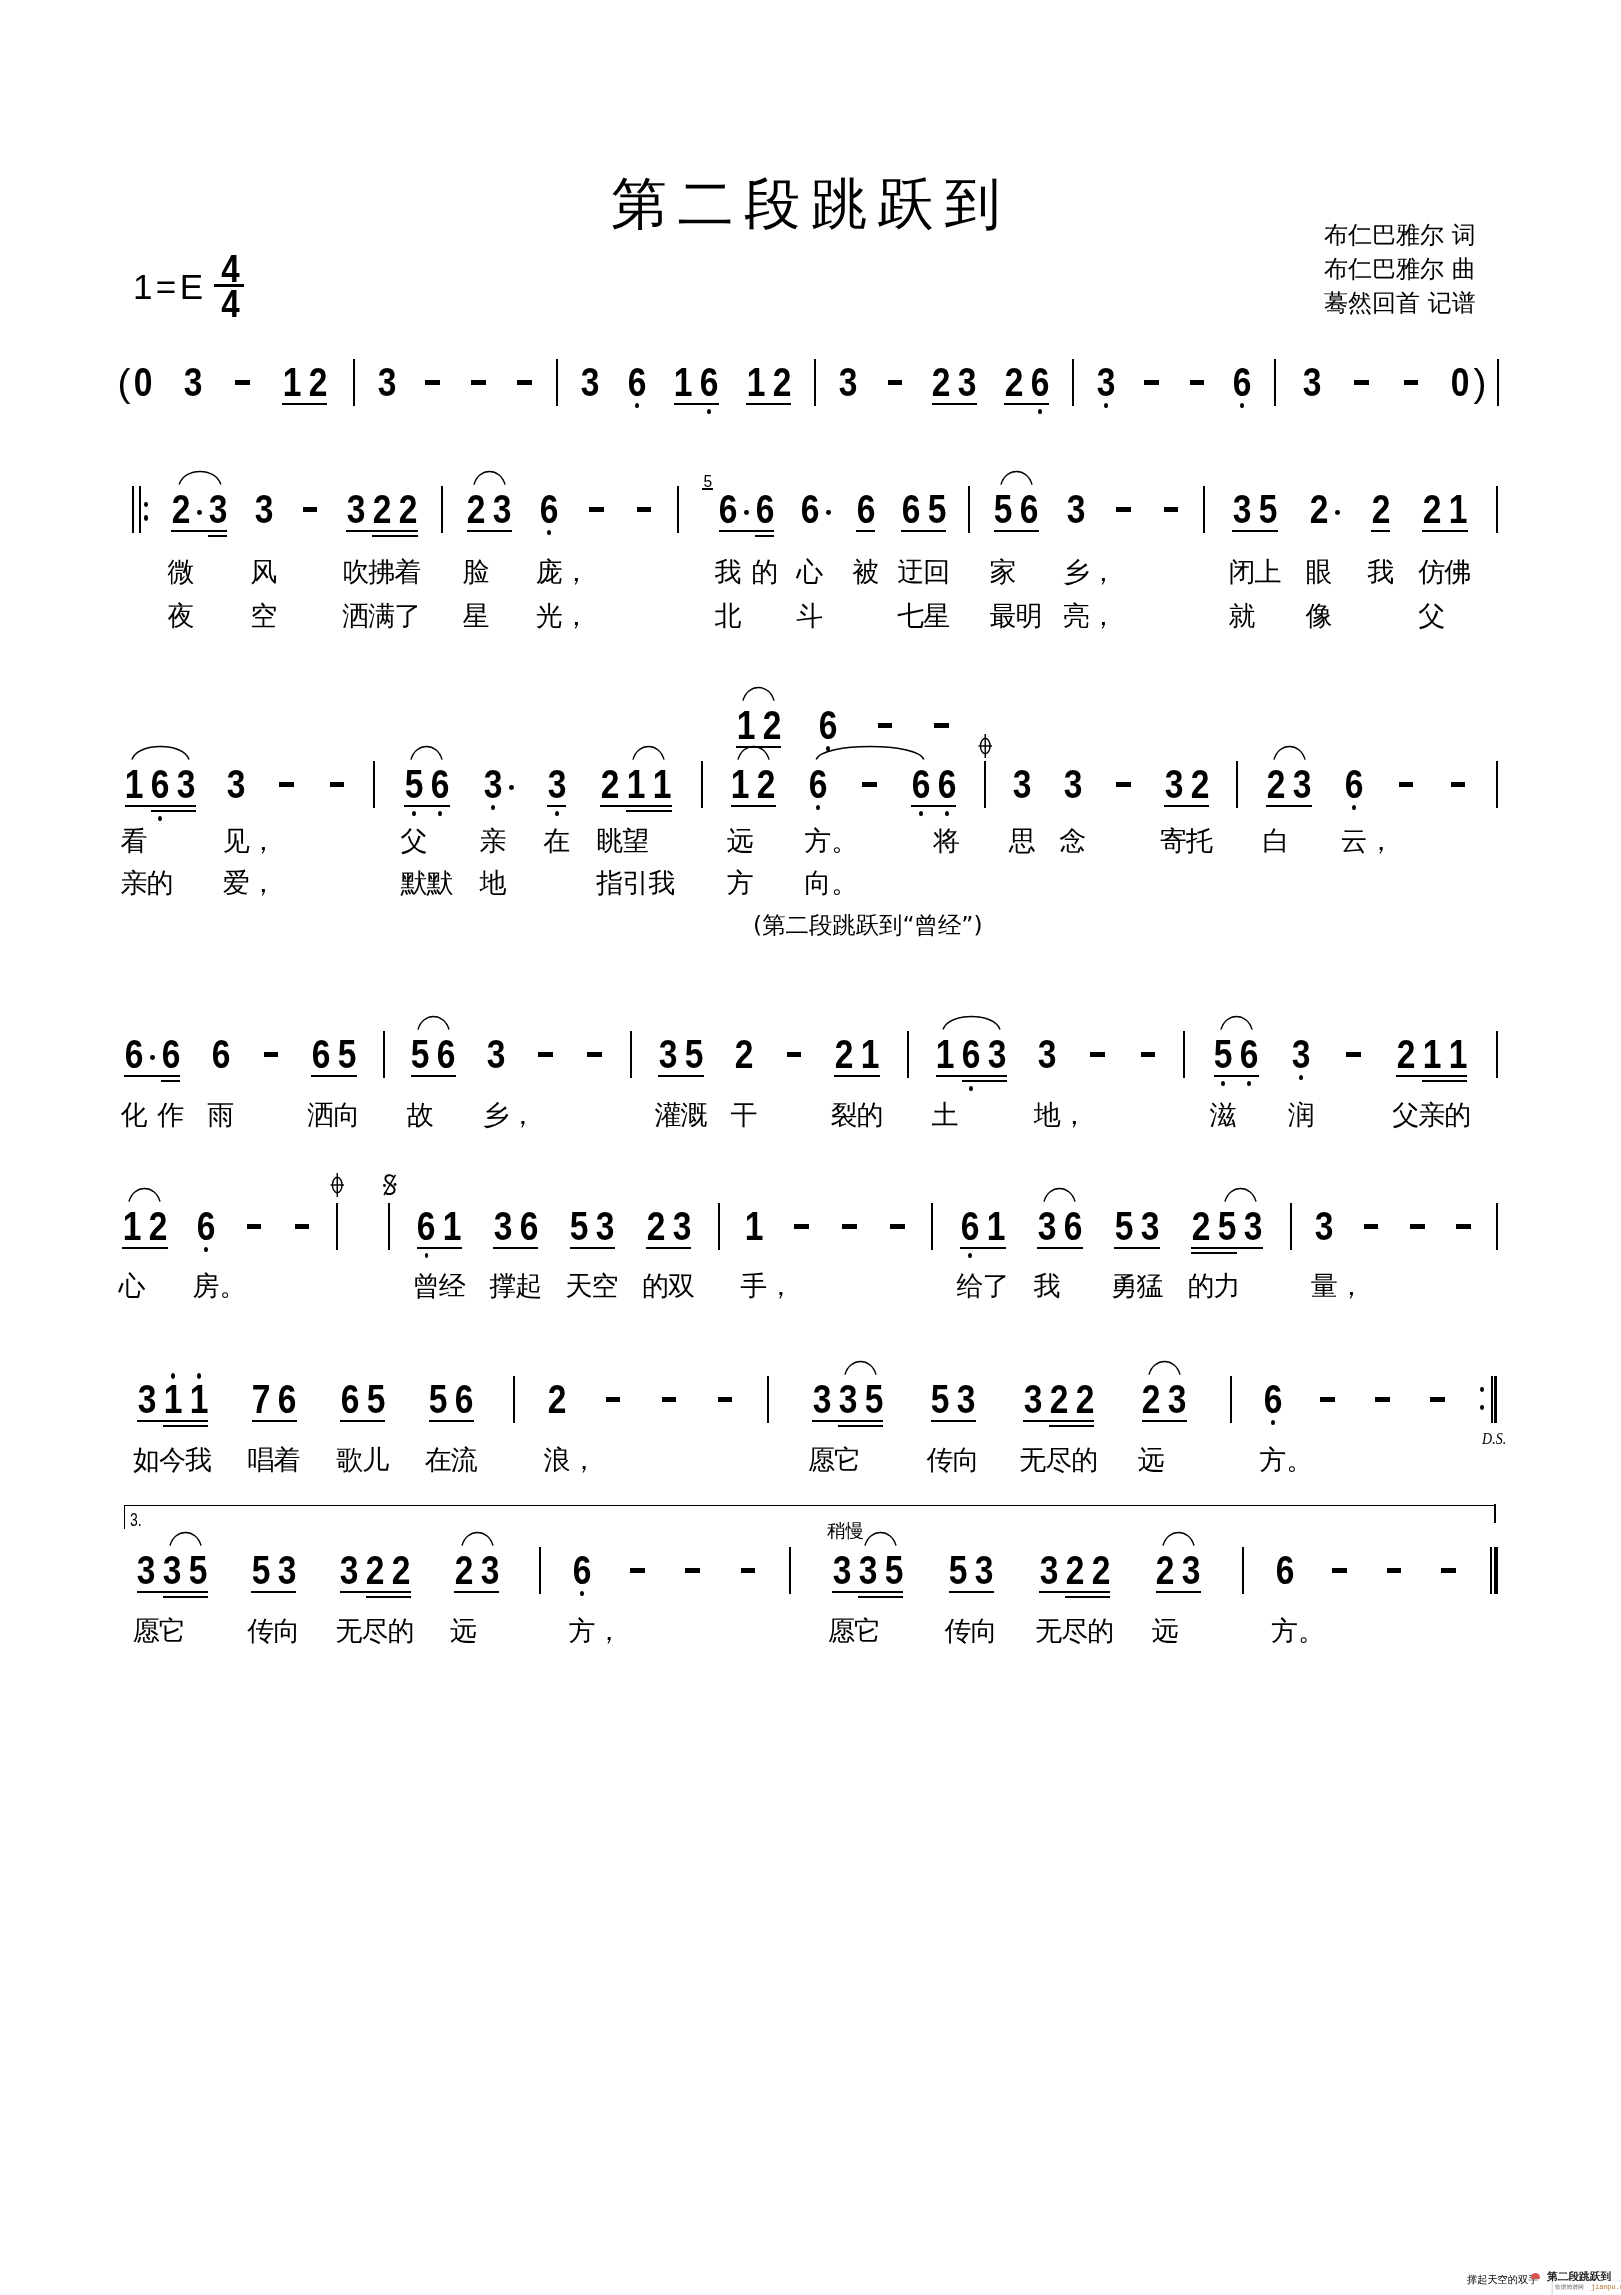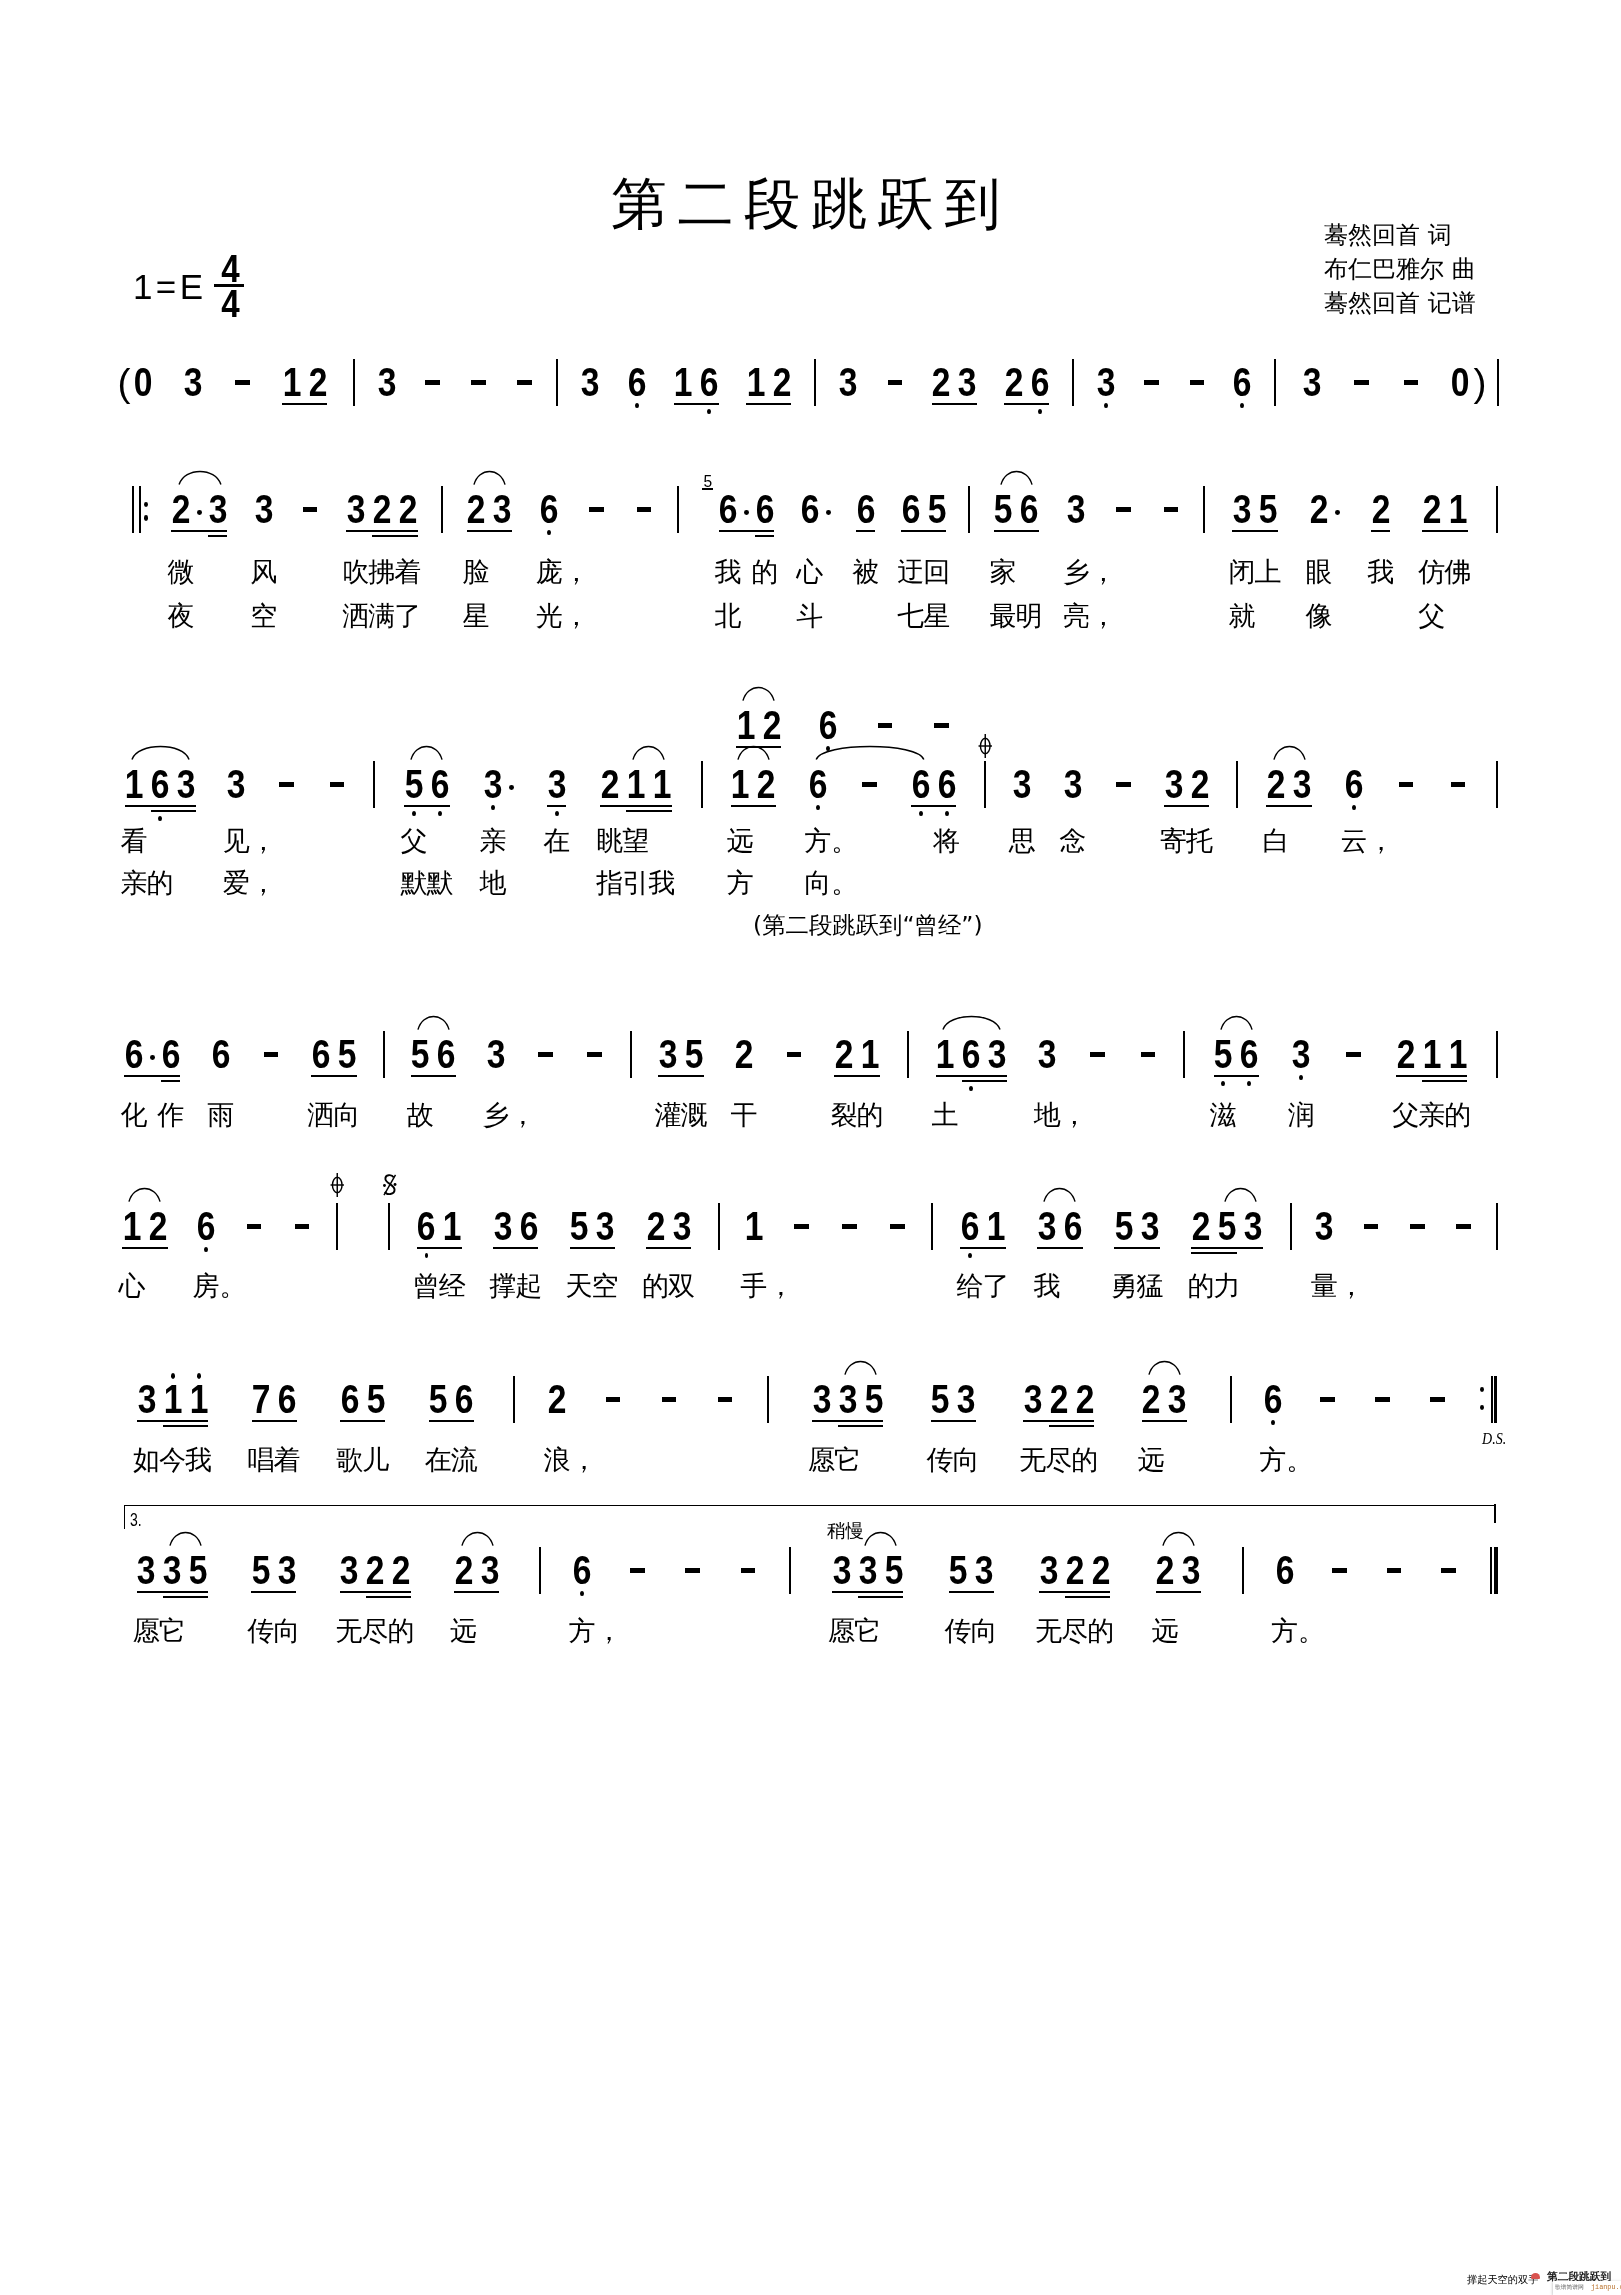--- a/index.html
+++ b/index.html
@@ -53,21 +53,21 @@
 </head>
 <body>
 
 <div class="page">
 
   <div class="title">第二段跳跃到</div>
   <div class="key">1=E</div>
   <div class="ts-num" style="top:249px">4</div>
   <div class="ts-line"></div>
   <div class="ts-num" style="top:284px">4</div>
-  <div class="credit" style="top:222px">蓦然回首 词</div>
+  <div class="credit" style="top:222px">布仁巴雅尔 词</div>
   <div class="credit" style="top:256px">布仁巴雅尔 曲</div>
   <div class="credit" style="top:290px">蓦然回首 记谱</div>
 
   <div class="system" style="top:368px">
     <div class="measure" style="left:107px;width:247px">
         <div class="group">
           <div class="note num">
             <span class="digit">0</span>
             <span class="paren pre">(</span>
           </div>

